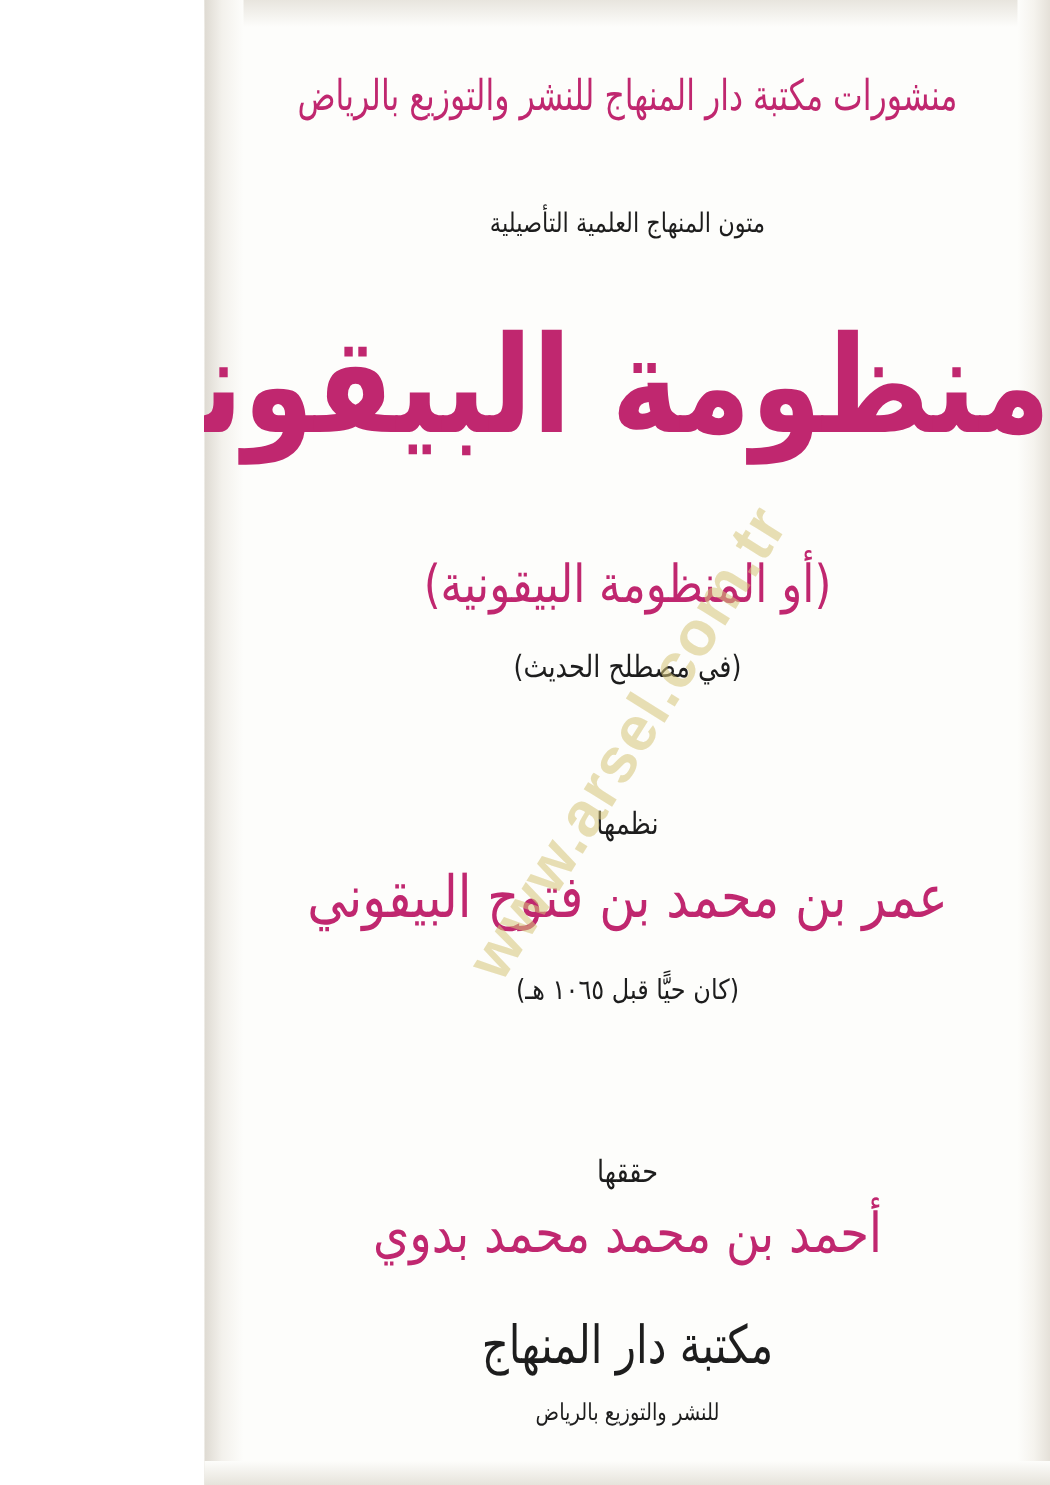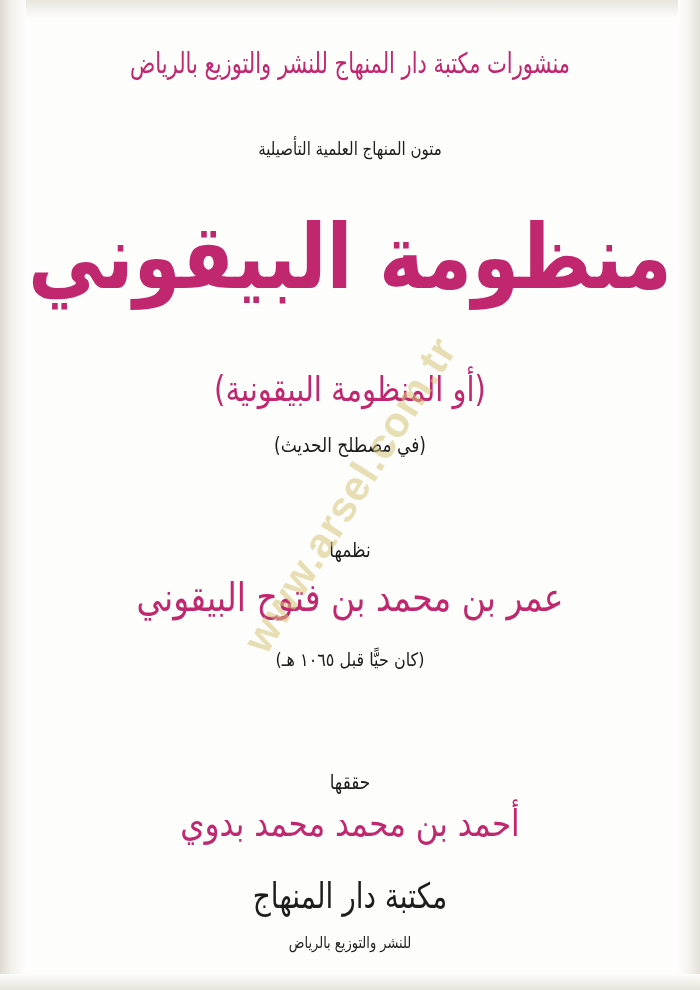--- a/index.html
+++ b/index.html
@@ -8,21 +8,21 @@
     background: #ffffff;
   }
   body {
     width: 700px;
     height: 990px;
     overflow: hidden;
     font-family: "DejaVu Sans", sans-serif;
   }
   .page {
     position: relative;
-    width: 700px;
+    width: 564px;
     height: 990px;
     background: #fdfdfb;
     overflow: hidden;
   }
   
   .paper-edge-left {
     position: absolute;
     top: 0; left: 0;
     width: 26px; height: 990px;
     background: linear-gradient(to right, #dedad2 0%, #f3f1ec 45%, #fdfdfb 100%);

